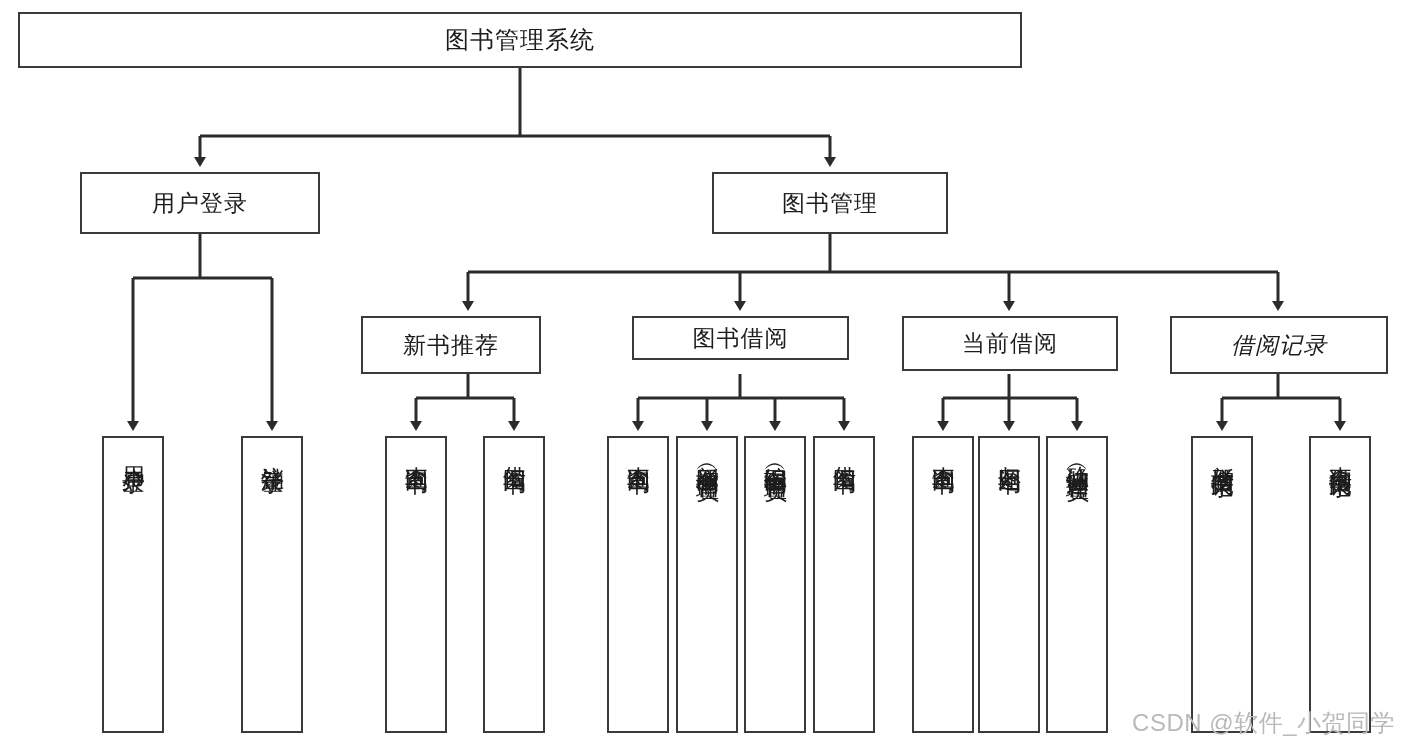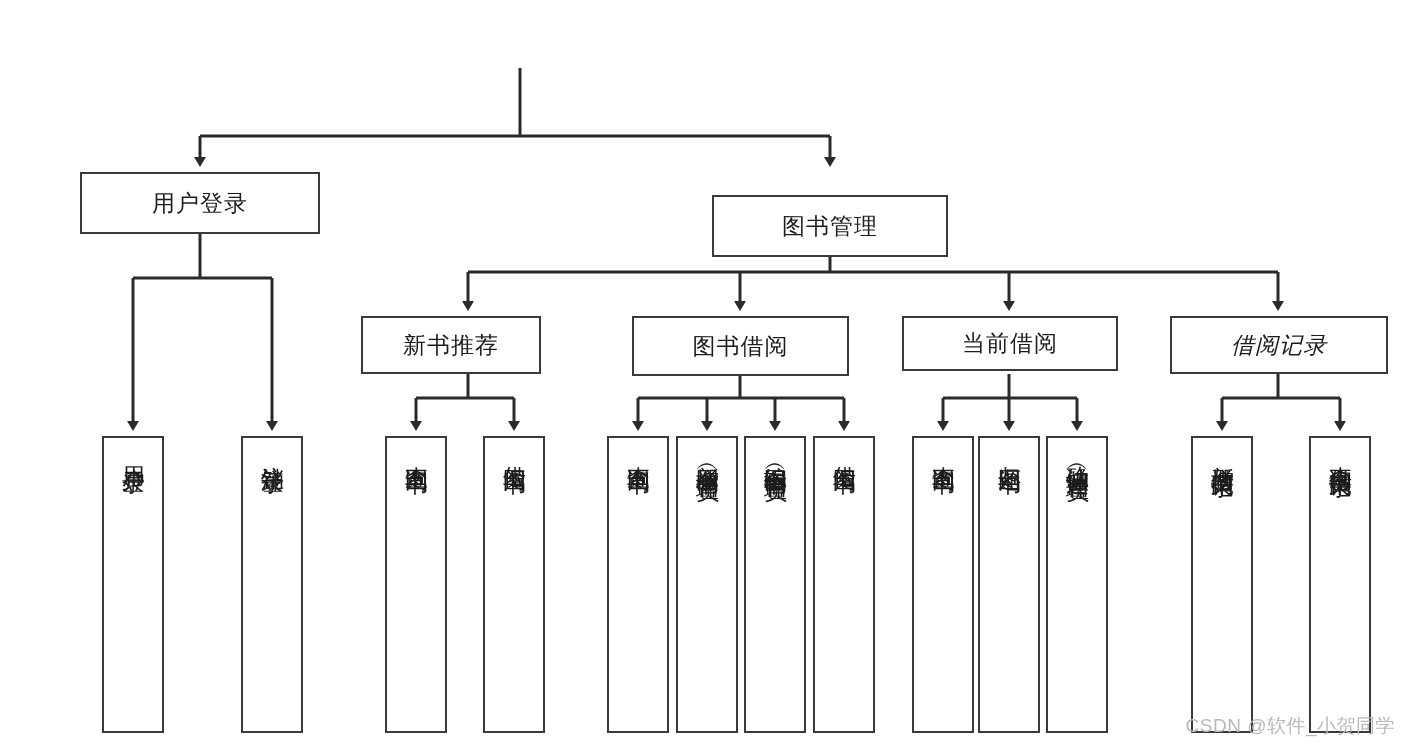--- a/index.html
+++ b/index.html
@@ -52,21 +52,21 @@
     letter-spacing: 2px;
     white-space: nowrap;
   }
   .node.root {
     font-size: 24px;
   }
   #watermark {
     position: absolute;
     right: 10px;
     bottom: 8px;
-    font-size: 19px;
+    font-size: 24px;
     color: #b9b9b9;
     letter-spacing: 0.5px;
     white-space: nowrap;
   }
 </style>
 </head>
 <body>
 
 <div id="canvas">
 
@@ -113,34 +113,37 @@
       <path d="M1009,398 L1009,422" marker-end="url(#arrow)"></path>
       <path d="M1077,398 L1077,422" marker-end="url(#arrow)"></path>
 
       <path d="M1278,374 L1278,398"></path>
       <path d="M1222,398 L1340,398"></path>
       <path d="M1222,398 L1222,422" marker-end="url(#arrow)"></path>
       <path d="M1340,398 L1340,422" marker-end="url(#arrow)"></path>
     </g>
   </svg>
 
+  <div class="node horiz root" style="left:18px; top:12px; width:1004px; height:56px;">
+    <span>图书管理系统</span>
+  </div>
 
   <div class="node horiz" style="left:80px; top:172px; width:240px; height:62px;">
     <span>用户登录</span>
   </div>
 
-  <div class="node horiz" style="left:712px; top:172px; width:236px; height:62px;margin-top:23px;">
+  <div class="node horiz" style="left:712px; top:172px; width:236px; height:62px;">
     <span>图书管理</span>
   </div>
 
   <div class="node horiz" style="left:361px; top:316px; width:180px; height:58px;">
     <span>新书推荐</span>
   </div>
 
-  <div class="node horiz" style="left:632px; top:316px; width:217px; height:60px;">
+  <div class="node horiz" style="left:632px; top:316px; width:217px; height:44px;">
     <span>图书借阅</span>
   </div>
 
   <div class="node horiz" style="left:902px; top:316px; width:216px; height:55px;">
     <span>当前借阅</span>
   </div>
 
   <div class="node horiz" style="left:1170px; top:316px; width:218px; height:58px;font-style:italic;">
     <span>借阅记录</span>
   </div>

